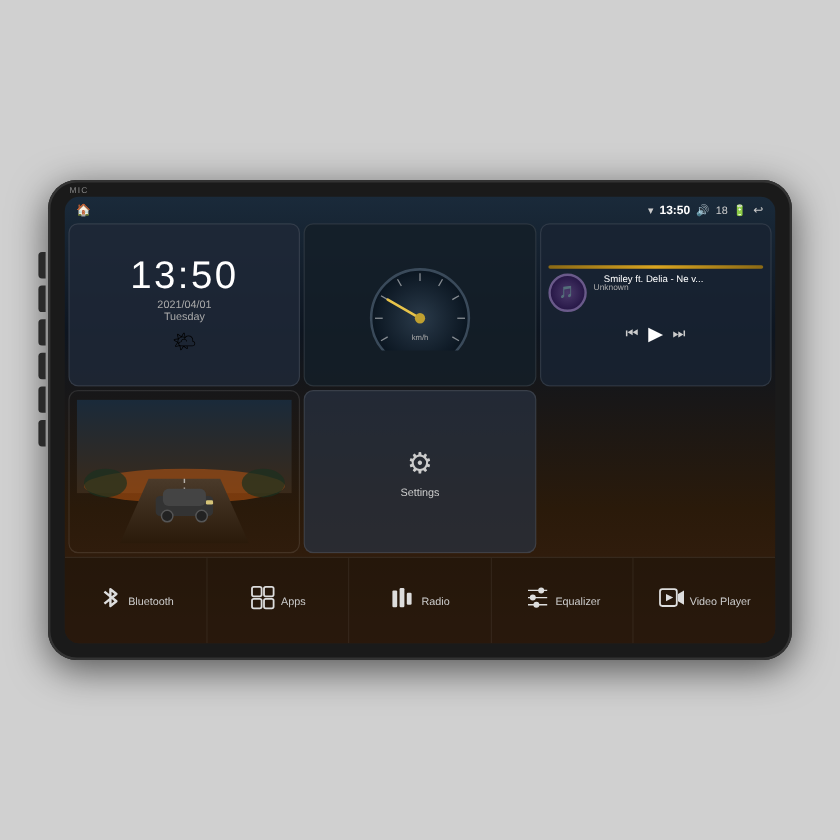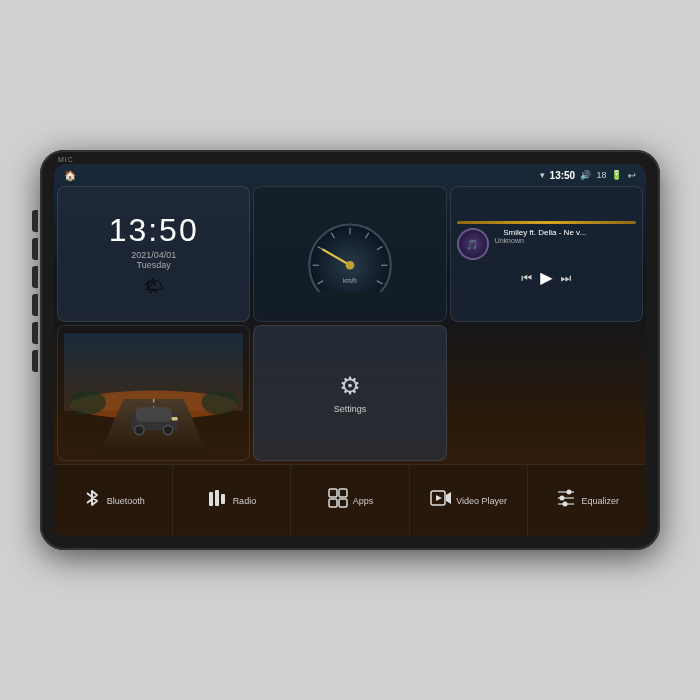--- a/index.html
+++ b/index.html
@@ -432,62 +432,62 @@
           <svg width="22" height="22" viewBox="0 0 22 22">
             <polyline points="6,6 16,14 11,18 11,4 16,8 6,16" fill="none" stroke="#ddd" stroke-width="2" stroke-linejoin="round"></polyline>
           </svg>
         </div>
         <div class="app-label">Bluetooth</div>
       </div>
 
       <div class="app-btn">
         <div class="app-icon">
           <svg width="22" height="22" viewBox="0 0 22 22">
+            <rect x="2" y="2" width="8" height="8" rx="1.5" fill="none" stroke="#ddd" stroke-width="1.5"></rect>
+            <rect x="12" y="2" width="8" height="8" rx="1.5" fill="none" stroke="#ddd" stroke-width="1.5"></rect>
+            <rect x="2" y="12" width="8" height="8" rx="1.5" fill="none" stroke="#ddd" stroke-width="1.5"></rect>
+            <rect x="12" y="12" width="8" height="8" rx="1.5" fill="none" stroke="#ddd" stroke-width="1.5"></rect>
+          </svg>
+        </div>
+        <div class="app-label">Apps</div>
+      </div>
+
+      <div class="app-btn">
+        <div class="app-icon">
+          <svg width="22" height="22" viewBox="0 0 22 22">
             <rect x="2" y="5" width="4" height="14" fill="#ddd" rx="1"></rect>
             <rect x="8" y="3" width="4" height="16" fill="#ddd" rx="1"></rect>
             <rect x="14" y="7" width="4" height="10" fill="#ddd" rx="1"></rect>
             <rect x="20" y="9" width="0" height="5" fill="#ddd" rx="1"></rect>
           </svg>
         </div>
         <div class="app-label">Radio</div>
-      </div>
-
-      <div class="app-btn">
-        <div class="app-icon">
-          <svg width="22" height="22" viewBox="0 0 22 22">
-            <rect x="2" y="2" width="8" height="8" rx="1.5" fill="none" stroke="#ddd" stroke-width="1.5"></rect>
-            <rect x="12" y="2" width="8" height="8" rx="1.5" fill="none" stroke="#ddd" stroke-width="1.5"></rect>
-            <rect x="2" y="12" width="8" height="8" rx="1.5" fill="none" stroke="#ddd" stroke-width="1.5"></rect>
-            <rect x="12" y="12" width="8" height="8" rx="1.5" fill="none" stroke="#ddd" stroke-width="1.5"></rect>
-          </svg>
-        </div>
-        <div class="app-label">Apps</div>
-      </div>
-
-      <div class="app-btn">
-        <div class="app-icon">
-          <svg width="22" height="22" viewBox="0 0 22 22">
-            <rect x="1" y="4" width="14" height="14" rx="2" fill="none" stroke="#ddd" stroke-width="1.5"></rect>
-            <polygon points="16,8 21,5 21,17 16,14" fill="#ddd"></polygon>
-            <polygon points="6,8 12,11 6,14" fill="#ddd"></polygon>
-          </svg>
-        </div>
-        <div class="app-label">Video Player</div>
       </div>
 
       <div class="app-btn">
         <div class="app-icon">
           <svg width="22" height="22" viewBox="0 0 22 22">
             <line x1="3" y1="11" x2="19" y2="11" stroke="#ddd" stroke-width="1.2"></line>
             <circle cx="7" cy="11" r="2.5" fill="#ddd"></circle>
             <line x1="3" y1="5" x2="19" y2="5" stroke="#ddd" stroke-width="1.2"></line>
             <circle cx="14" cy="5" r="2.5" fill="#ddd"></circle>
             <line x1="3" y1="17" x2="19" y2="17" stroke="#ddd" stroke-width="1.2"></line>
             <circle cx="10" cy="17" r="2.5" fill="#ddd"></circle>
           </svg>
         </div>
         <div class="app-label">Equalizer</div>
       </div>
 
+      <div class="app-btn">
+        <div class="app-icon">
+          <svg width="22" height="22" viewBox="0 0 22 22">
+            <rect x="1" y="4" width="14" height="14" rx="2" fill="none" stroke="#ddd" stroke-width="1.5"></rect>
+            <polygon points="16,8 21,5 21,17 16,14" fill="#ddd"></polygon>
+            <polygon points="6,8 12,11 6,14" fill="#ddd"></polygon>
+          </svg>
+        </div>
+        <div class="app-label">Video Player</div>
+      </div>
+
     </div>
 
   </div>
 </div>
 
 </body></html>

